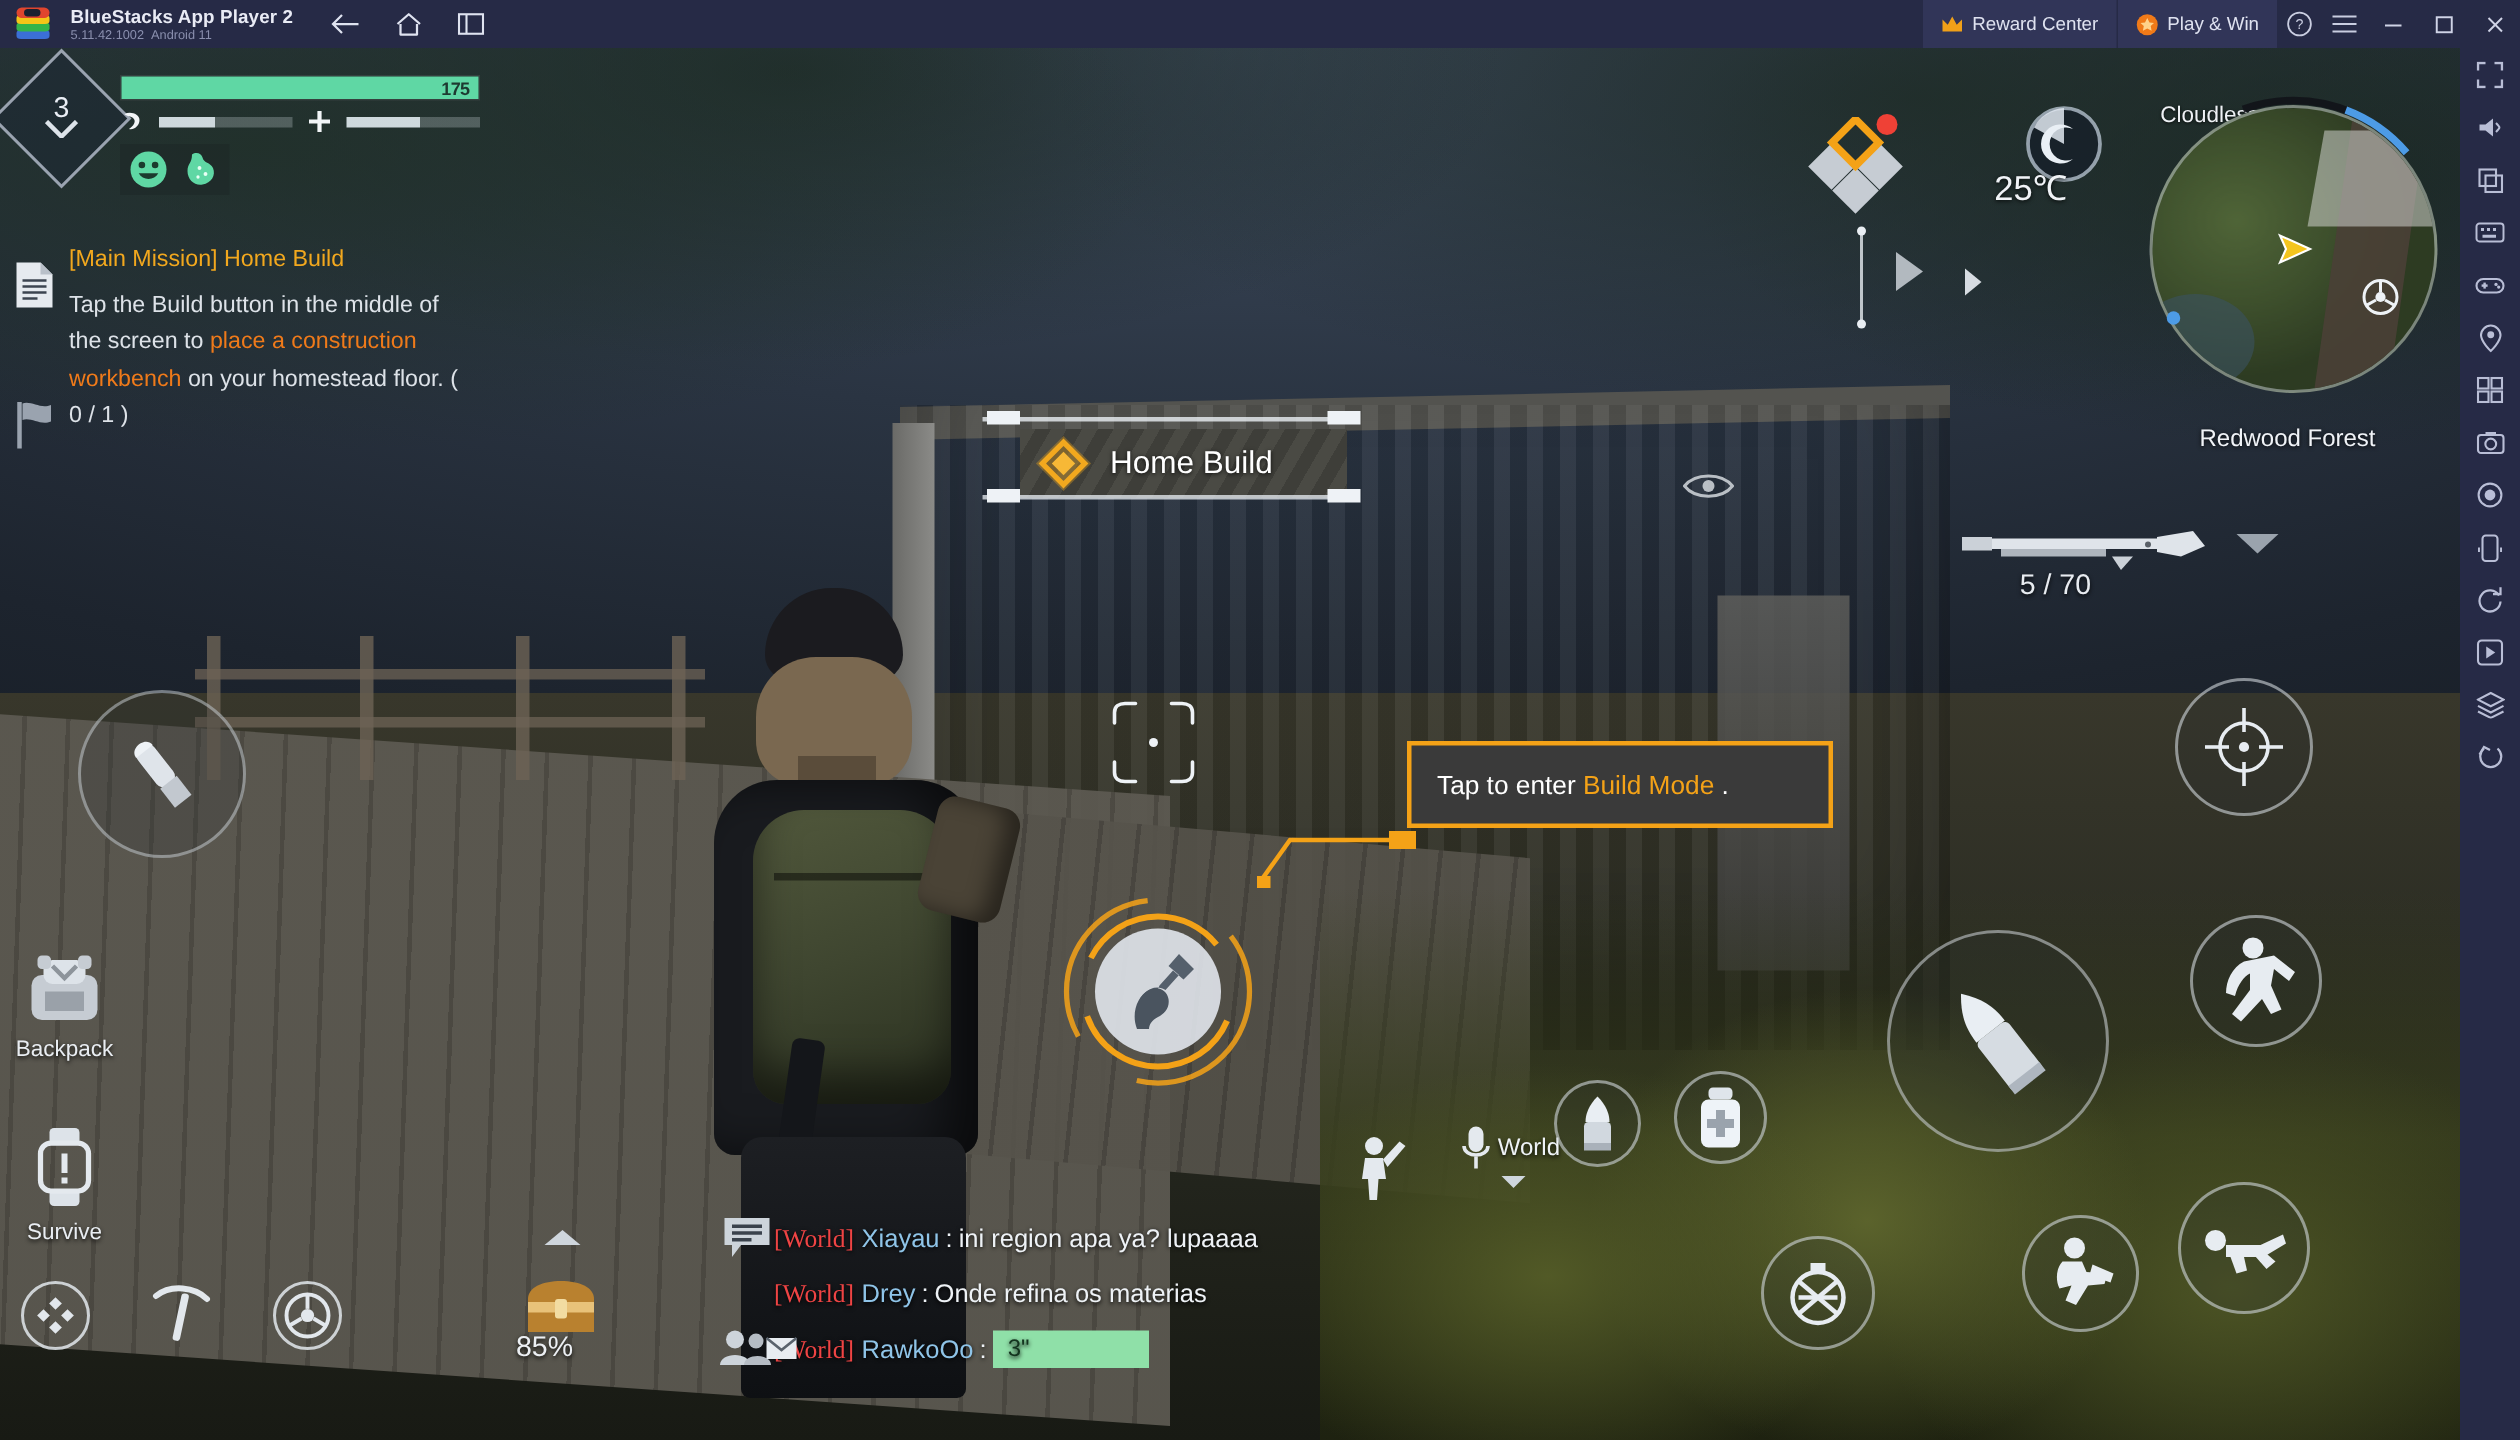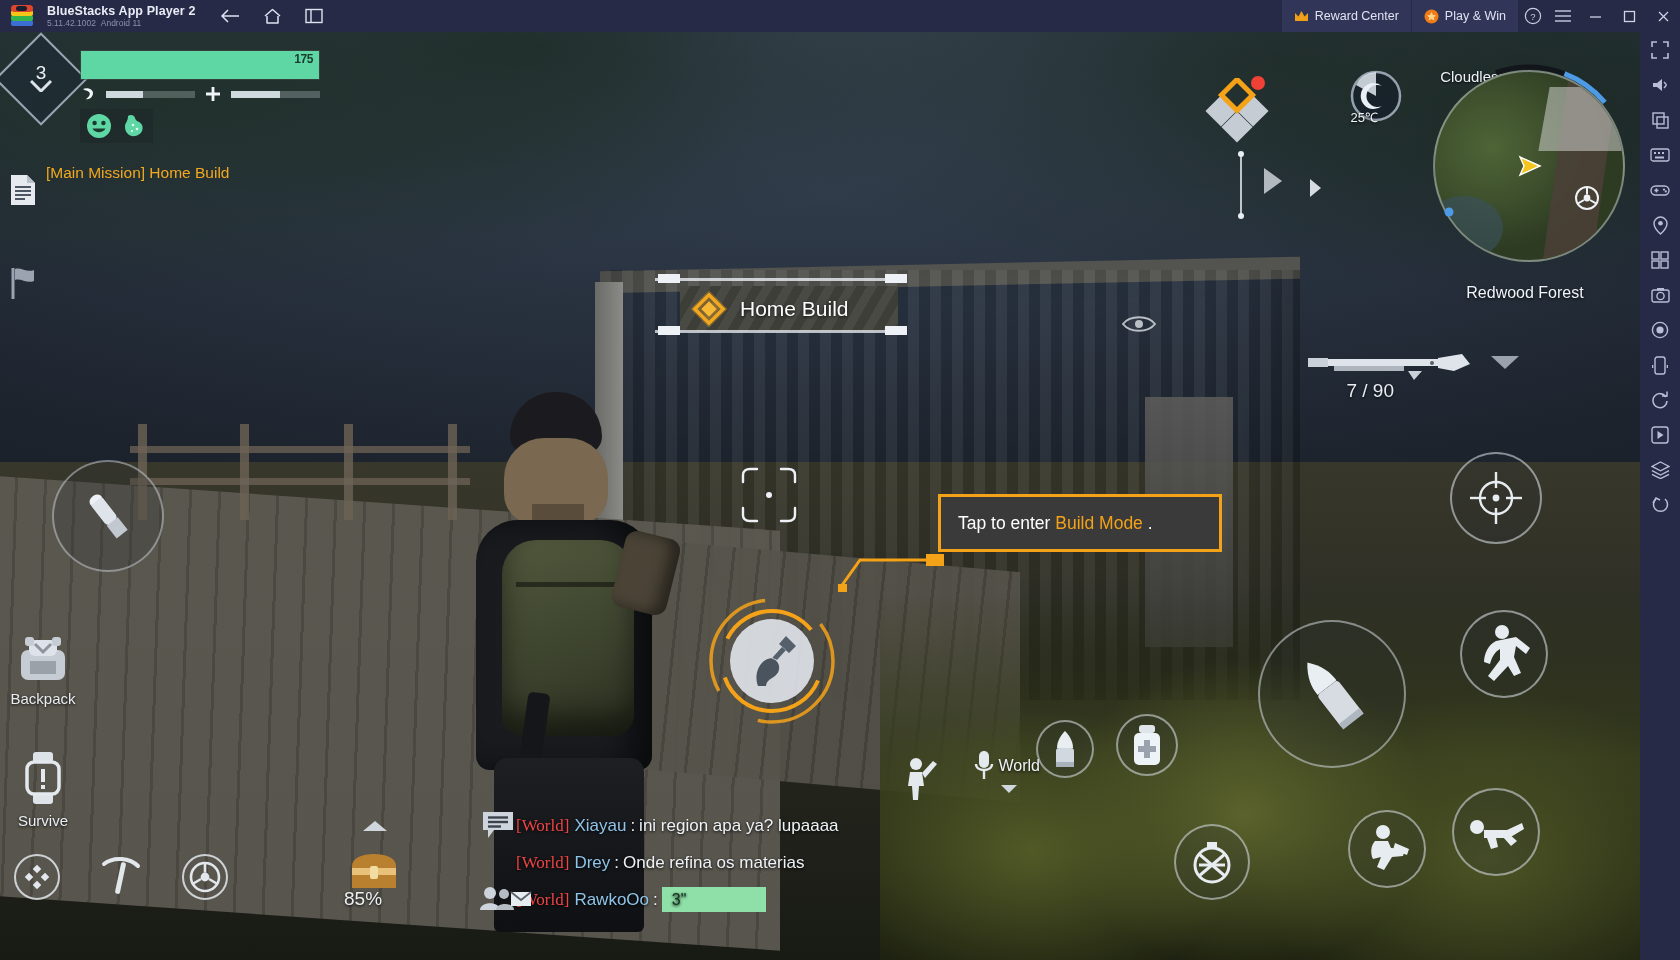--- a/index.html
+++ b/index.html
@@ -106,21 +106,21 @@
 
   
   #hud-level { position:absolute; left:8px; top:14px; width:66px; height:66px; }
   #hud-level .dia { position:absolute; inset:0; border:2px solid #9aa3b0;
      transform:rotate(45deg); background:rgba(30,40,52,.55); }
   #hud-level .lv { position:absolute; inset:0; display:flex; align-items:center;
      justify-content:center; color:#eaeef5; font-size:19px; padding-bottom:12px; }
   #hud-level .chev { position:absolute; left:50%; top:34px; margin-left:-11px;
      width:22px; height:12px; }
   #bars { position:absolute; left:80px; top:18px; width:240px; }
-  #hpbar { position:relative; height:30px; background:rgba(20,30,30,.55);
+  #hpbar { position:relative; height:17px; background:rgba(20,30,30,.55);
      border:1px solid rgba(255,255,255,.12); }
   #hpfill { position:absolute; left:0; top:0; height:100%; background:#5fd7a4; }
   #hptxt { position:absolute; right:6px; top:0px; font-size:12px; color:#1d3a30;
      line-height:17px; font-weight:bold; letter-spacing:-.4px; }
   #minibars { display:flex; gap:10px; margin-top:6px; align-items:center; }
   .mb { height:7px; background:rgba(220,230,235,.75); flex:1; }
   .mb-ic { color:#f2f5f7; display:flex; align-items:center; }
   #status-icons { display:flex; gap:7px; margin-top:7px; padding:3px 5px;
      background:rgba(25,35,35,.35); width:max-content; }
 
@@ -139,21 +139,21 @@
   #mtext { flex:1; padding-right:10px; }
   #mtitle { font-size:15.5px; color:#f2a81e; margin-bottom:10px; line-height:1.15; }
   #mdesc { font-size:15.5px; line-height:1.58; color:#dde2e8; }
   #mdesc .hl { color:#ef7a1a; }
 
   
   #weather { position:absolute; right:236px; top:36px; width:56px; height:56px;
      display:flex; align-items:center; justify-content:center; }
   #wlabel { position:absolute; right:134px; top:36px; font-size:15px; color:#eef1f5;
      text-shadow:0 1px 2px rgba(0,0,0,.8); }
-  #temp { position:absolute; right:262px; top:76px; font-size:13px; color:#f0f3f7;
+  #temp { position:absolute; right:262px; top:76px; font-size:23px; color:#f0f3f7;
      text-shadow:0 1px 3px rgba(0,0,0,.85); }
   #minimap { position:absolute; right:15px; top:38px; width:192px; height:192px;
      border-radius:50%; overflow:hidden; border:2px solid rgba(220,226,235,.45);
      background:
        radial-gradient(60% 55% at 30% 40%, #4f6437 0%, #3d4f2c 55%, #2d3b22 100%);
   }
   #mm-road { position:absolute; left:64%; top:-10%; width:26%; height:130%;
      background:#4a4036; transform:rotate(8deg); opacity:.9; }
   #mm-house { position:absolute; left:58%; top:8%; width:52%; height:34%;
      background:#cfd2cd; opacity:.55; transform:skewX(-10deg); }
@@ -445,20 +445,23 @@
             <line x1="6" y1="25" x2="16" y2="25"></line>
               </g>
           </svg>
           <svg width="28" height="34" viewBox="0 0 28 34">
             <path d="M4 2 V33" stroke="#9aa3af" stroke-width="3"></path>
             <path d="M6 3 C12 1 18 7 25 4 L25 15 C18 18 12 12 6 14 Z" fill="#9aa3af"></path>
           </svg>
         </div>
         <div id="mtext">
           <div id="mtitle">[Main Mission] Home Build</div>
+          <div id="mdesc">
+            <span>Tap the Build button in the middle of the screen to </span><span class="hl">place a construction workbench</span><span> on your homestead floor. ( 0 / 1 )</span>
+          </div>
         </div>
       </div>
     </div>
 
     <div id="reload-btn">
       <svg width="66" height="66" viewBox="0 0 66 66">
         <g transform="rotate(-38 33 33)">
           <rect x="26" y="10" width="14" height="32" rx="6" fill="#dfe4ea"></rect>
           <rect x="26" y="40" width="14" height="16" fill="#c2c8cf"></rect>
           <path d="M26 14 C26 6 40 6 40 14" fill="#eef2f6"></path>
@@ -592,21 +595,21 @@
     <div id="region">Redwood Forest</div>
 
     <svg id="weapon" viewBox="0 0 170 40">
       <rect x="22" y="15" width="112" height="7" fill="#dfe4ea"></rect>
       <rect x="30" y="22" width="70" height="5" fill="#aeb5bd"></rect>
       <rect x="4" y="14" width="20" height="9" fill="#cbd1d8"></rect>
       <path d="M134 14 L158 10 L166 20 L150 27 L134 24 Z" fill="#dfe4ea"></path>
       <circle cx="128" cy="19" r="2" fill="#5a6068"></circle>
       <path d="M104 27 L110 36 L118 27 Z" fill="#cbd1d8"></path>
     </svg>
-    <div id="ammo">7 / 90</div>
+    <div id="ammo">5 / 70</div>
     <div id="wcaret">
       <svg width="30" height="16" viewBox="0 0 30 16">
           <path d="M1 2 L29 2 L15 15 Z" fill="#9aa3ad"></path>
         </svg>
     </div>
 
     <div id="hb-line"></div>
     <div id="hb-cap1"></div>
     <div id="hb-cap2"></div>
     <div id="hb-banner">

